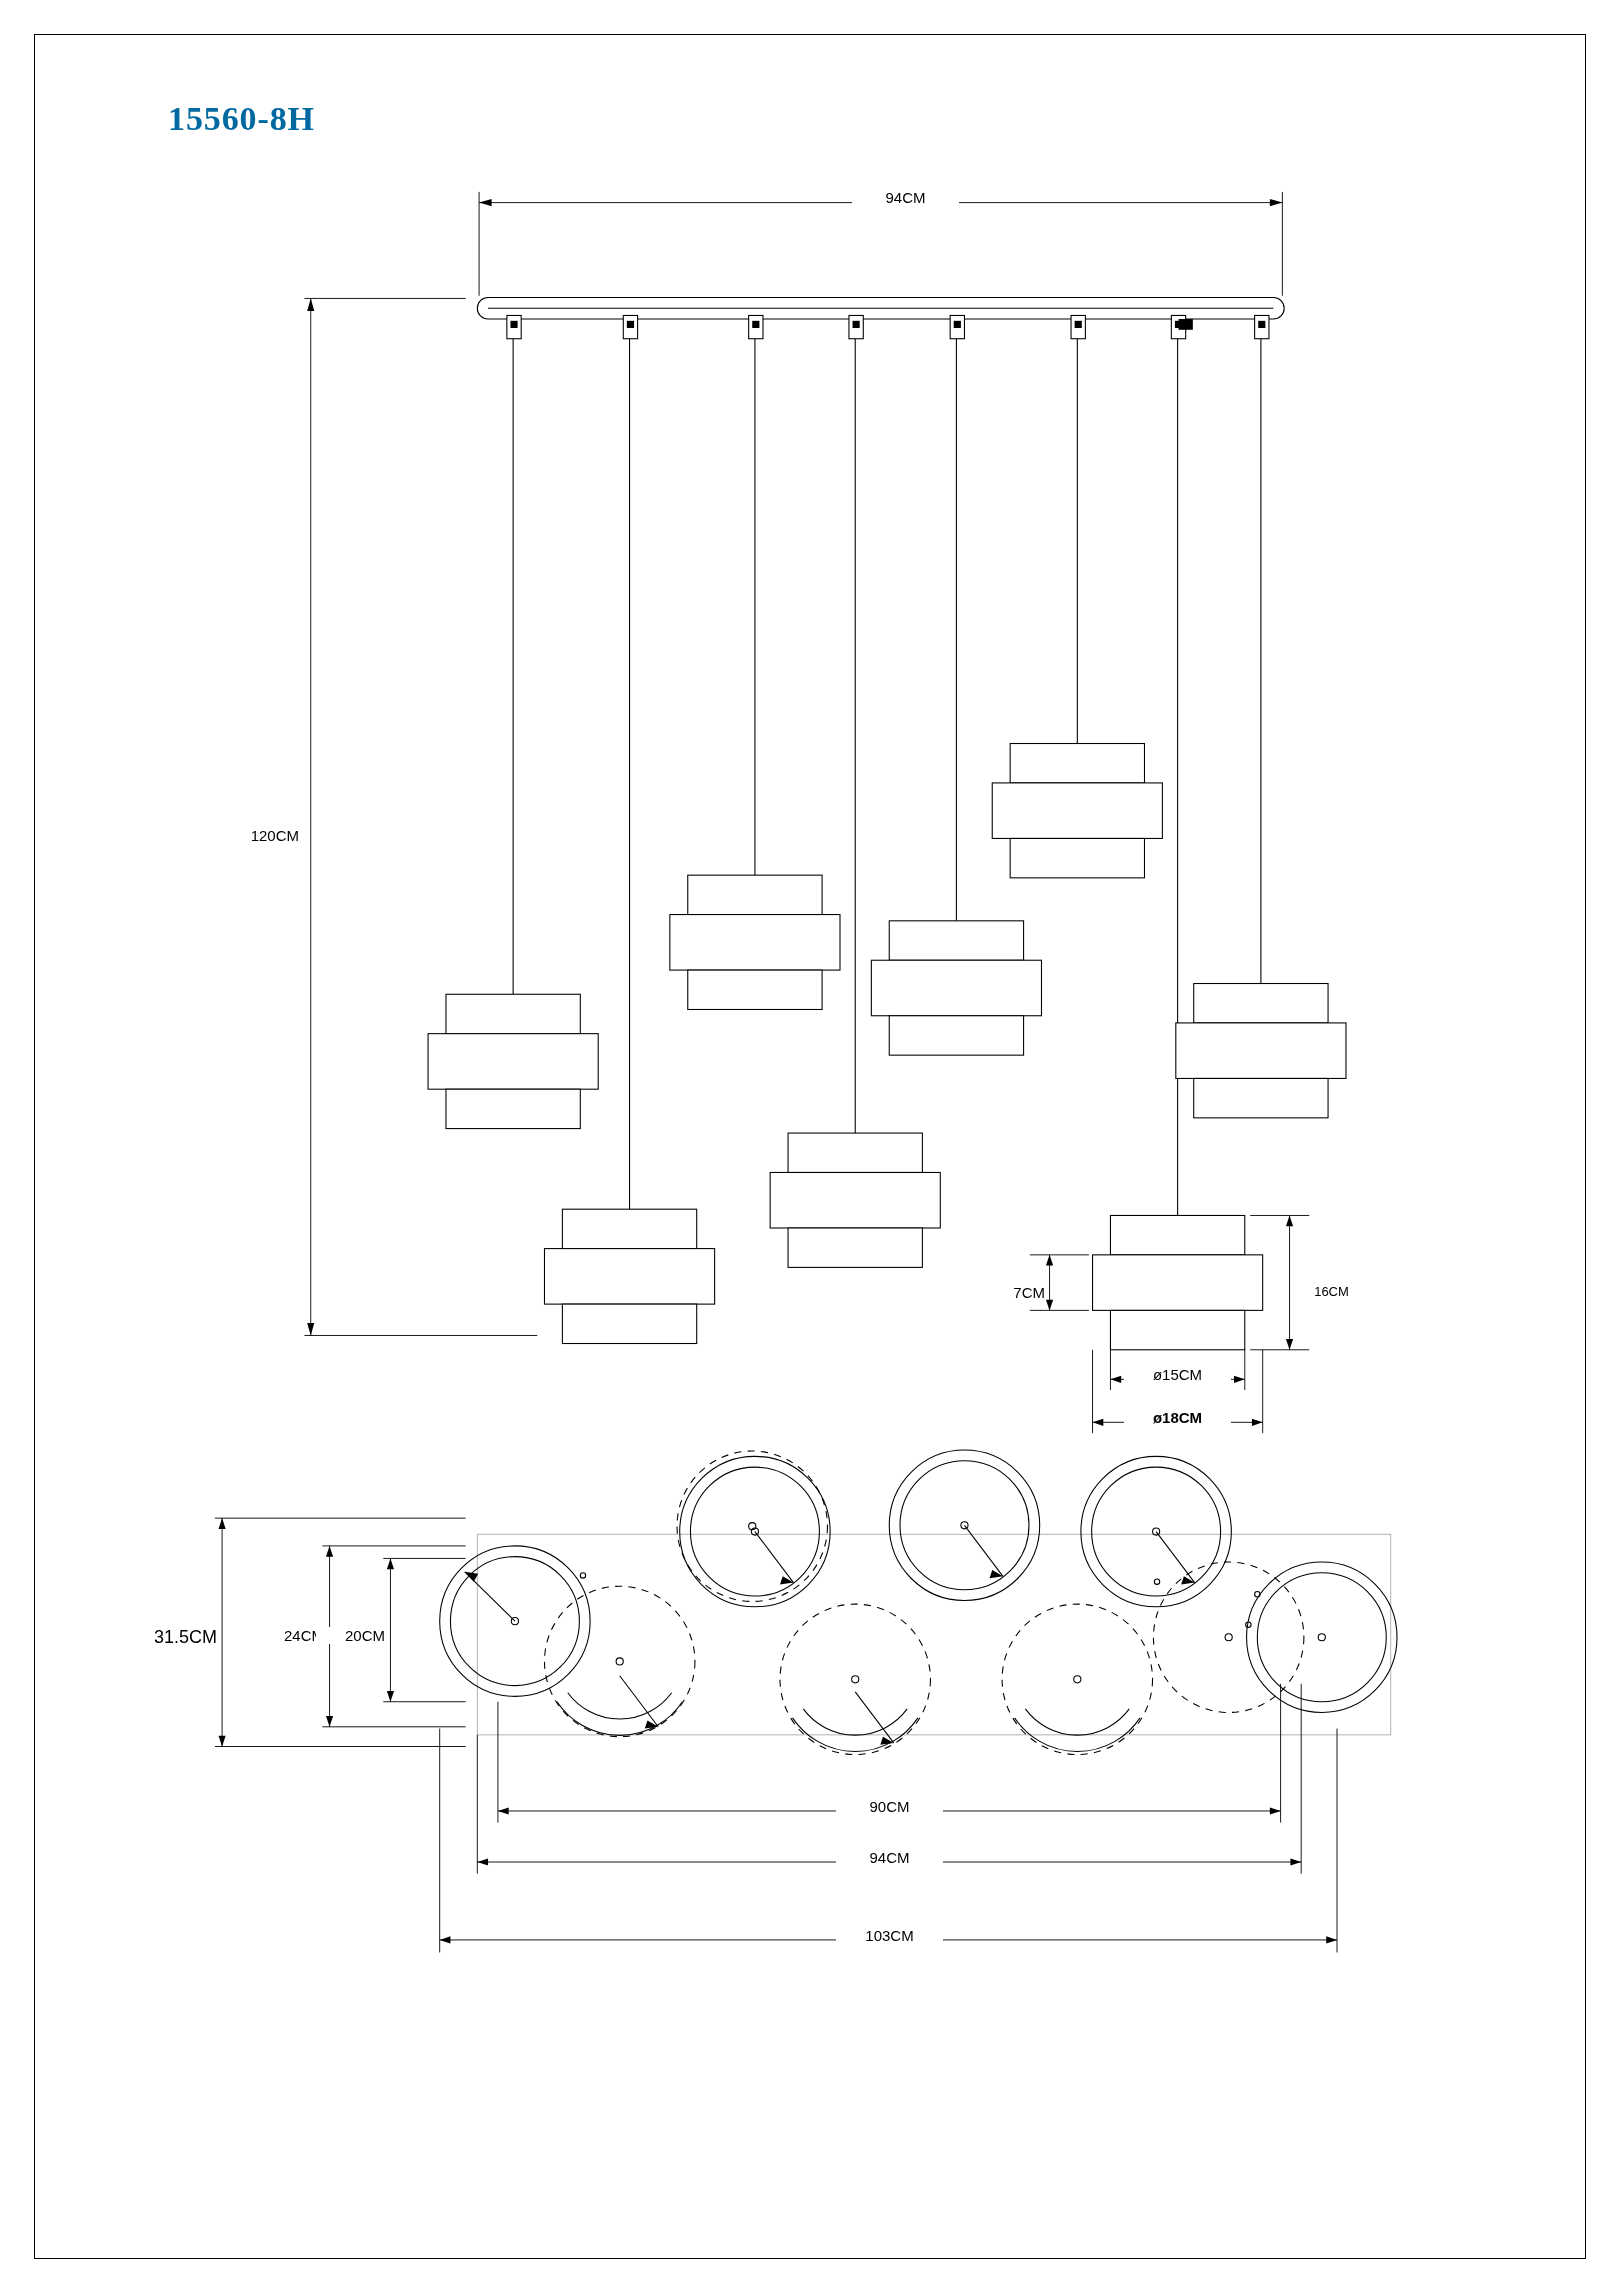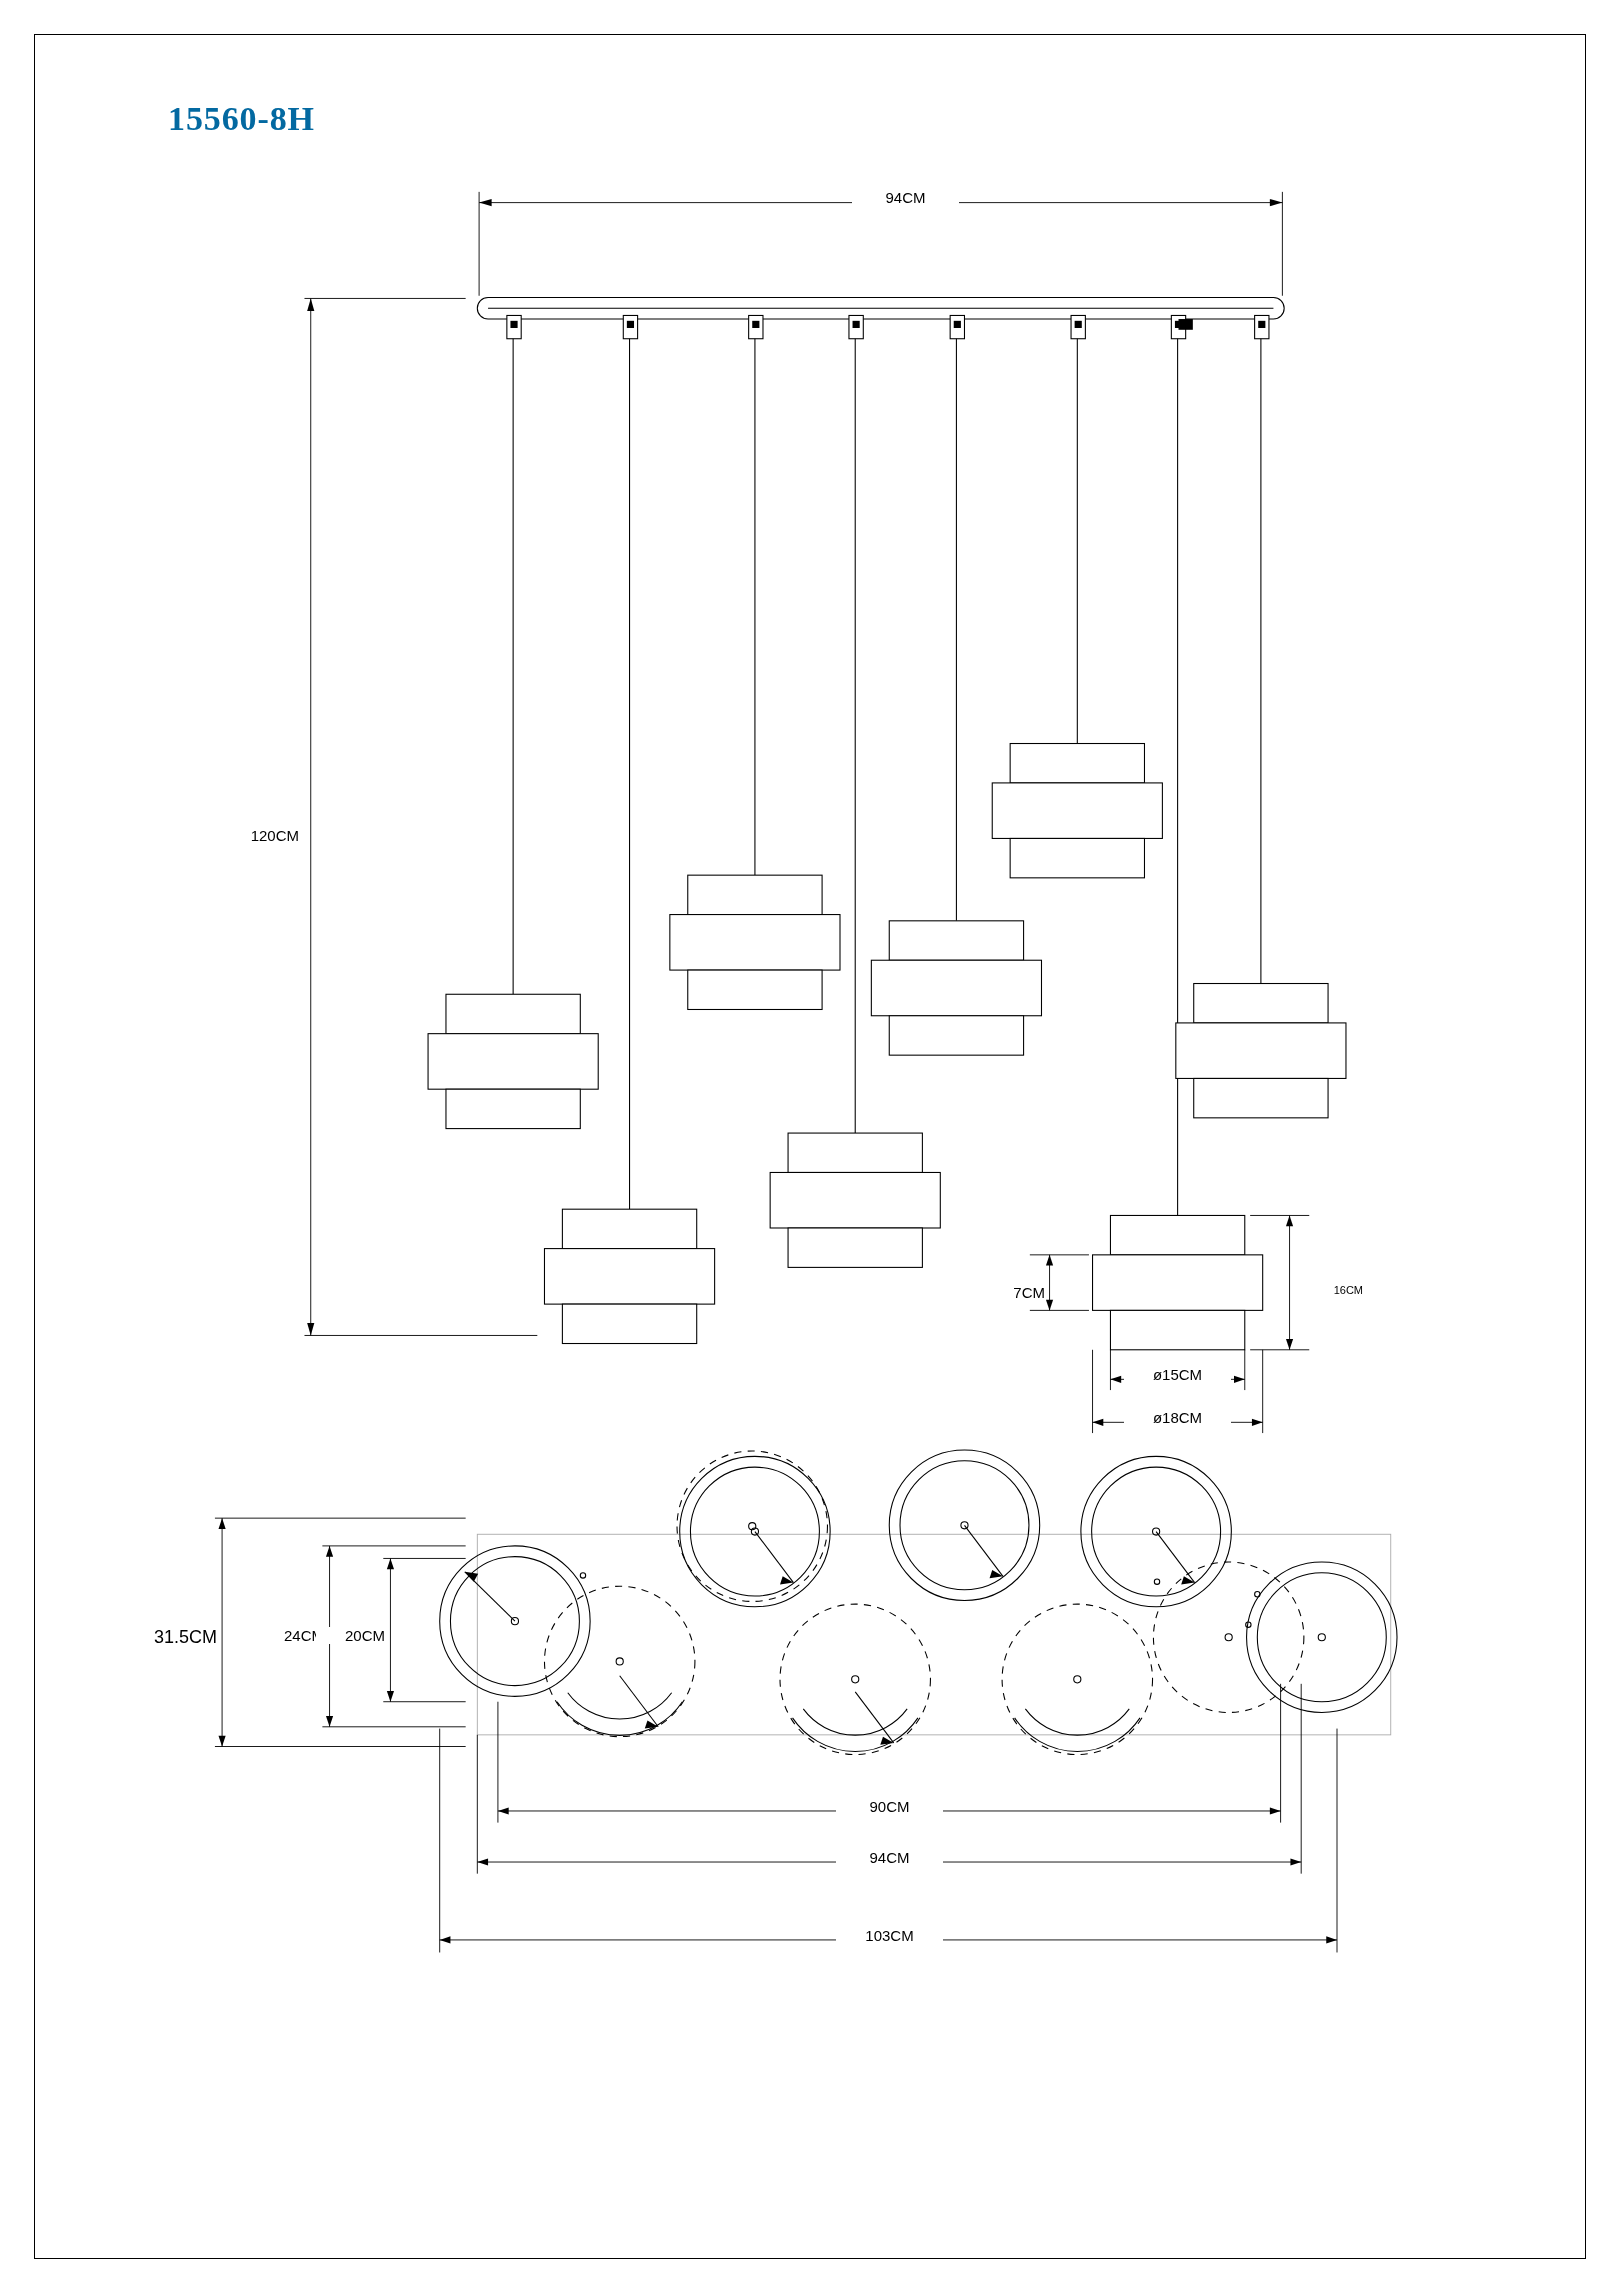--- a/index.html
+++ b/index.html
@@ -328,23 +328,23 @@
         <polygon points="1493,2166 1481,2162 1481,2170" fill="#000" stroke="none"></polygon>
       </g>
 
     </g>
   </svg>
 
   <div style="position:absolute;left:0;top:10px;width:1620px;height:2293px;pointer-events:none;">
     <span style="position:absolute;left:852px;top:179px;width:107px;text-align:center;font-size:15px;background:#fff;">94CM</span>
     <span style="position:absolute;left:223px;top:806px;width:76px;text-align:right;font-size:15px;background:#fff;margin-top:11px;">120CM</span>
     <span style="position:absolute;left:989px;top:1274px;width:56px;text-align:right;font-size:15px;background:#fff;">7CM</span>
-    <span style="position:absolute;left:1300px;top:1274px;width:63px;text-align:right;font-size:11px;background:#fff;">16CM</span>
+    <span style="position:absolute;left:1300px;top:1274px;width:63px;text-align:center;font-size:13px;background:#fff;">16CM</span>
     <span style="position:absolute;left:1124px;top:1356px;width:107px;text-align:center;font-size:15px;background:#fff;">ø15CM</span>
-    <span style="position:absolute;left:1124px;top:1399px;width:107px;text-align:center;font-size:15px;background:#fff;">ø18CM</span>
+    <span style="position:absolute;left:1124px;top:1399px;width:107px;text-align:center;font-size:15px;background:#fff;font-weight:bold;">ø18CM</span>
     <span style="position:absolute;left:136px;top:1617px;width:81px;text-align:right;font-size:18px;background:#fff;">31.5CM</span>
     <span style="position:absolute;left:255px;top:1617px;width:69px;text-align:right;font-size:15px;background:#fff;">24CM</span>
     <span style="position:absolute;left:316px;top:1617px;width:69px;text-align:right;font-size:15px;background:#fff;">20CM</span>
     <span style="position:absolute;left:836px;top:1788px;width:107px;text-align:center;font-size:15px;background:#fff;">90CM</span>
     <span style="position:absolute;left:836px;top:1839px;width:107px;text-align:center;font-size:15px;background:#fff;">94CM</span>
     <span style="position:absolute;left:836px;top:1917px;width:107px;text-align:center;font-size:15px;background:#fff;">103CM</span>
   </div>
 
 </div>
 

